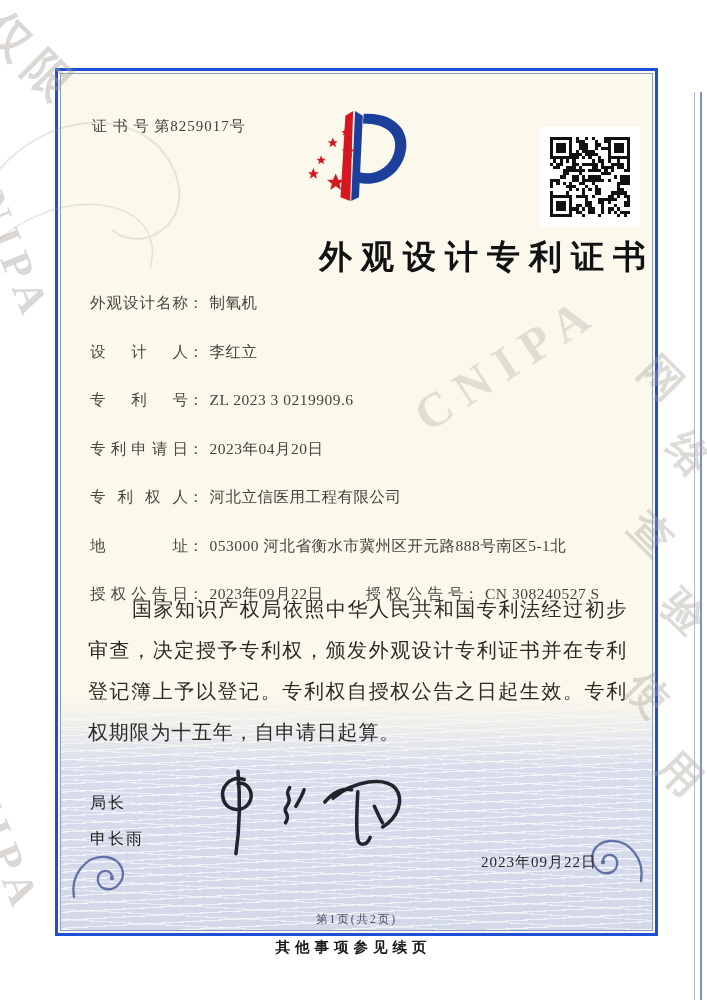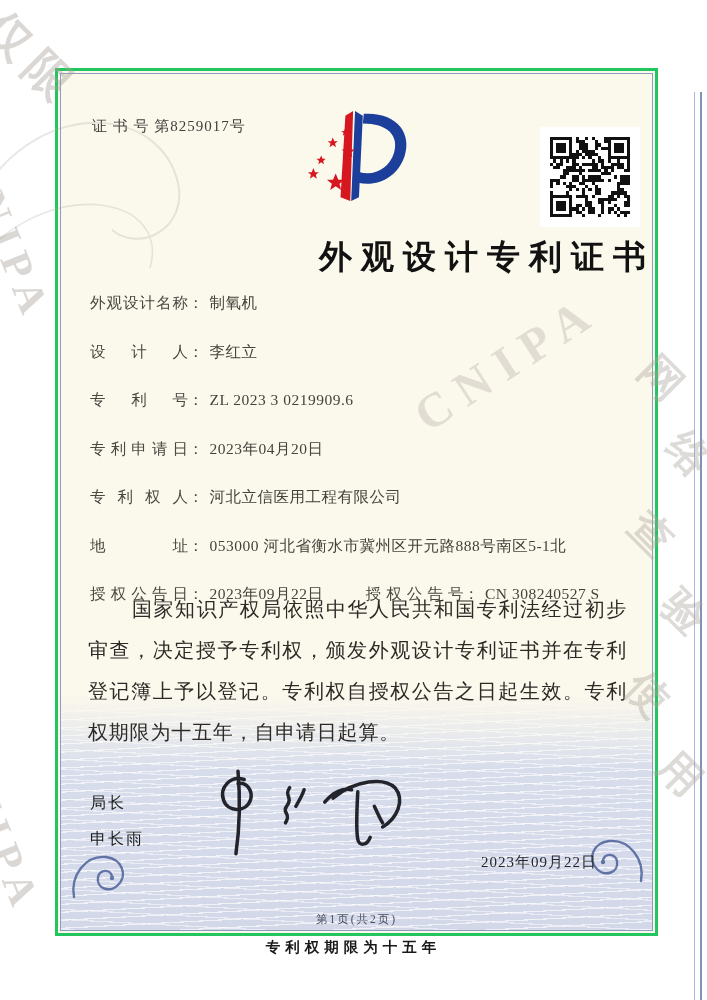--- a/index.html
+++ b/index.html
@@ -17,21 +17,21 @@
   .wm-rc{font-size:42px;transform:rotate(45deg);opacity:.38;}
   .rc0{left:640px;top:350px;} .rc1{left:668px;top:426px;} .rc2{left:630px;top:506px;}
   .rc3{left:663px;top:584px;} .rc4{left:627px;top:666px;} .rc5{left:659px;top:746px;}
   .wm-bottomleft{left:-14px;top:740px;font-size:42px;letter-spacing:9px;
       transform:rotate(68deg);transform-origin:0 0;}
   .corner-doodle{position:absolute;left:0;top:58px;z-index:6;opacity:.25;pointer-events:none;}
   .page-edge{position:absolute;right:5px;top:92px;bottom:0;width:5px;z-index:4;
       border-left:1px solid #aeb8d4;border-right:2px solid #7e92bc;}
   
   .cert-frame{position:absolute;left:55px;top:68px;width:597px;height:862px;
-      background:#fbf8ec;border:3px solid #22c55e;z-index:1;
+      background:#fbf8ec;border:3px solid #1d4ed8;z-index:1;
       box-shadow:inset 0 0 0 2px #fbf8ec, inset 0 0 0 3px #8d9dc2;}
   .guilloche{position:absolute;left:3px;right:3px;bottom:3px;height:236px;z-index:0;
       background:
         repeating-linear-gradient(-3deg, rgba(255,255,255,.65) 0 1.2px, rgba(210,216,232,0) 1.2px 8px),
         repeating-linear-gradient(3deg, rgba(255,255,255,.5) 0 1.2px, rgba(205,212,230,0) 1.2px 10px),
         linear-gradient(#dadfed,#d2d8e8);}
   .guilloche::before{content:"";position:absolute;inset:0;
       background:linear-gradient(to bottom,#fbf8ec 0,rgba(251,248,236,0) 75px);}
   .flourish{position:absolute;z-index:1;opacity:.85;}
   .flourish-l{left:10px;bottom:30px;}
@@ -551,15 +551,15 @@
       <path d="M146,32 C168,14 196,12 206,22 C216,34 208,52 194,60"></path>
       <path d="M170,26 C169,45 168,62 170,72 C171,79 179,78 182,70"></path>
       <path d="M186,40 C189,46 191,51 194,56"></path>
     </svg>
 
     <div class="issue-date">2023年09月22日</div>
 
     <div class="page-indicator">第1页(共2页)</div>
   </div>
 
-  <div class="footer-note">专利权期限为十五年</div>
+  <div class="footer-note">其他事项参见续页</div>
 
 </div>
 
 </body></html>

